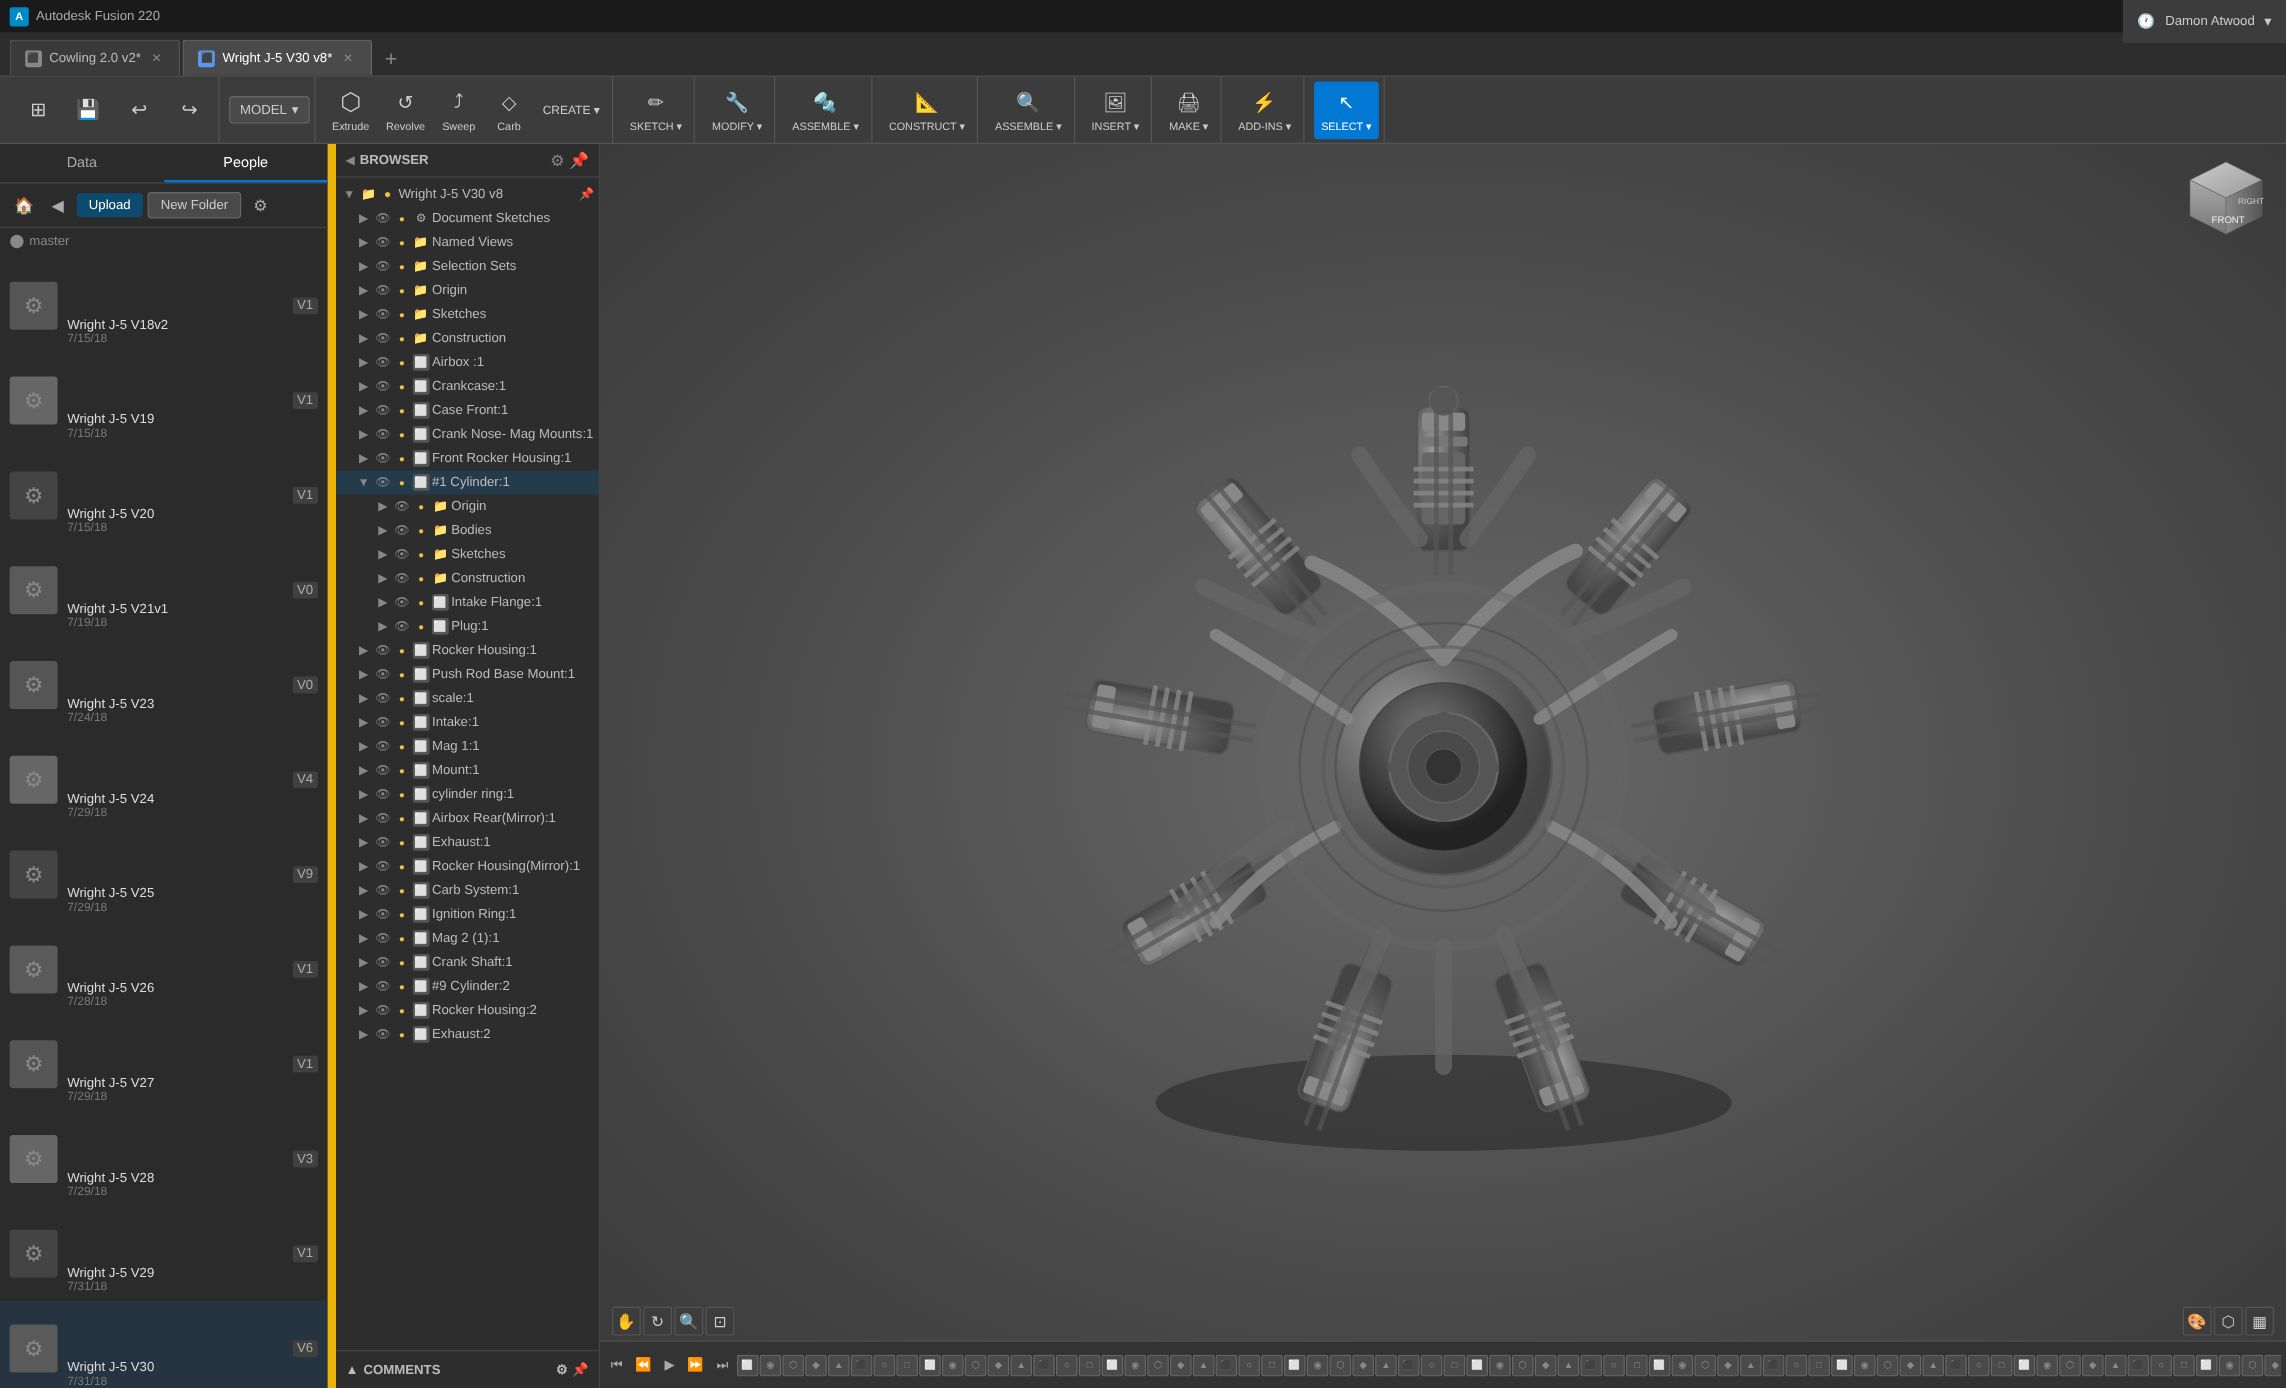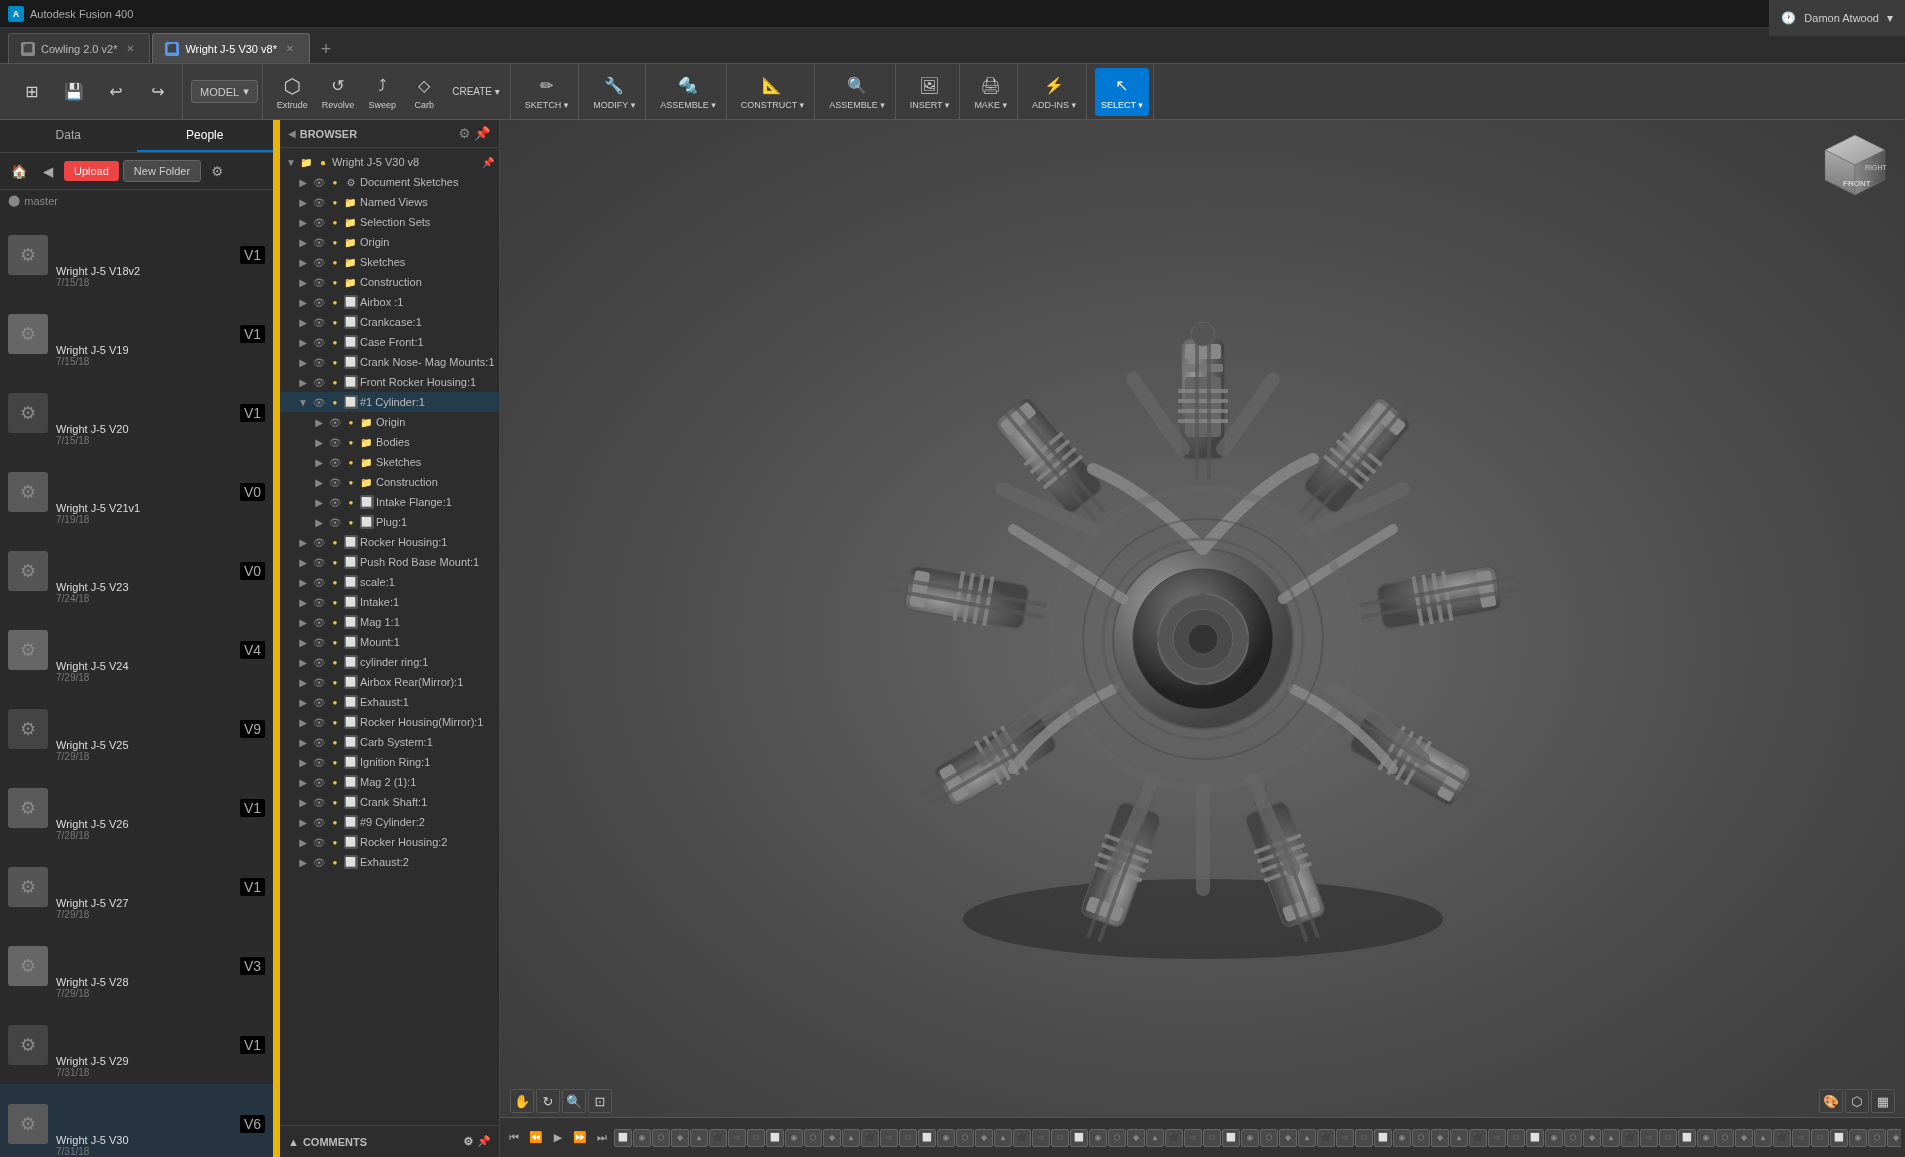--- a/index.html
+++ b/index.html
@@ -177,21 +177,21 @@
     #panel-actions .icon-btn {
       width: 24px; height: 24px;
       background: transparent;
       border: none;
       color: #aaa;
       cursor: pointer;
       display: flex; align-items: center; justify-content: center;
       border-radius: 3px;
     }
     .upload-btn {
-      background: #ef4444;
+      background: #0c4a6e;
       color: white;
       border: none;
       padding: 4px 10px;
       border-radius: 3px;
       cursor: pointer;
       font-size: 11px;
     }
     .folder-btn {
       background: #4a4a4a;
       color: #ccc;
@@ -226,23 +226,23 @@
       border-radius: 3px;
       display: flex; align-items: center; justify-content: center;
       font-size: 18px;
       color: #888;
       flex-shrink: 0;
     }
     .file-info { flex: 1; min-width: 0; }
     .file-name { color: #ddd; font-size: 11px; white-space: nowrap; overflow: hidden; text-overflow: ellipsis; margin-top: 44px; }
     .file-date { color: #777; font-size: 10px; }
     .file-ver {
-      background: #000000;
+      background: #404040;
       color: #aaa;
-      font-size: 14px;
+      font-size: 11px;
       padding: 1px 4px;
       border-radius: 2px;
     }
 
     
     #browser-panel {
       width: 220px;
       background: #2d2d2d;
       border-right: 1px solid #444;
       display: flex;
@@ -416,21 +416,21 @@
       left: 10px;
       display: flex;
       gap: 2px;
     }
   </style>
 </head>
 <body>
 
 <div id="title-bar">
   <div class="app-icon">A</div>
-  <span>Autodesk Fusion 400</span>
+  <span>Autodesk Fusion 220</span>
   <div id="window-controls">
     <button class="win-btn">—</button>
     <button class="win-btn">▭</button>
     <button class="win-btn close">✕</button>
   </div>
 </div>
 
 <div id="tab-bar">
   <div class="tab">
     <div class="tab-icon">⬛</div>

